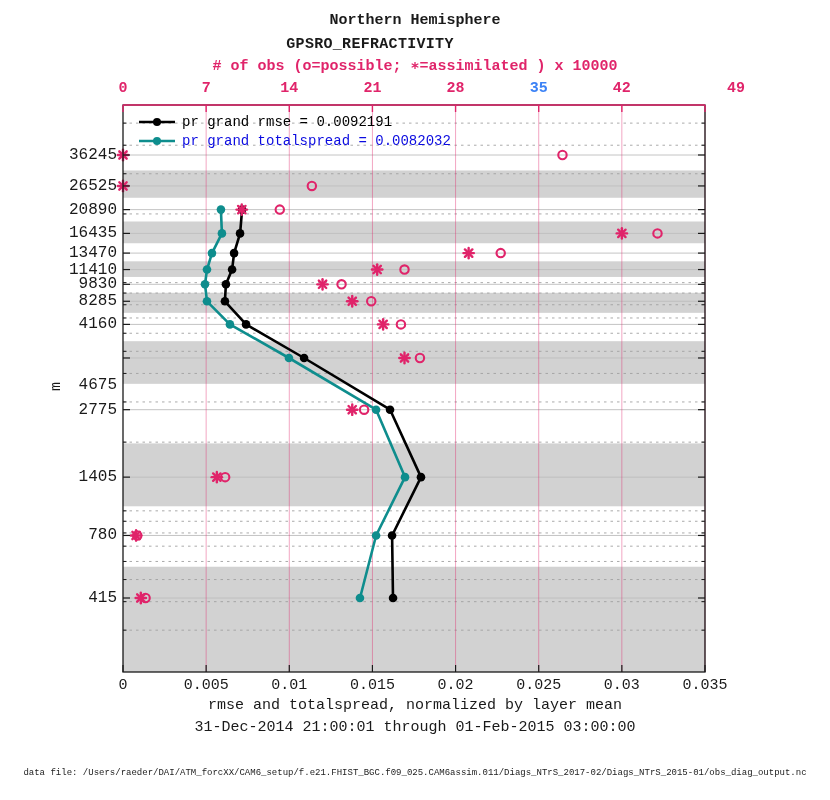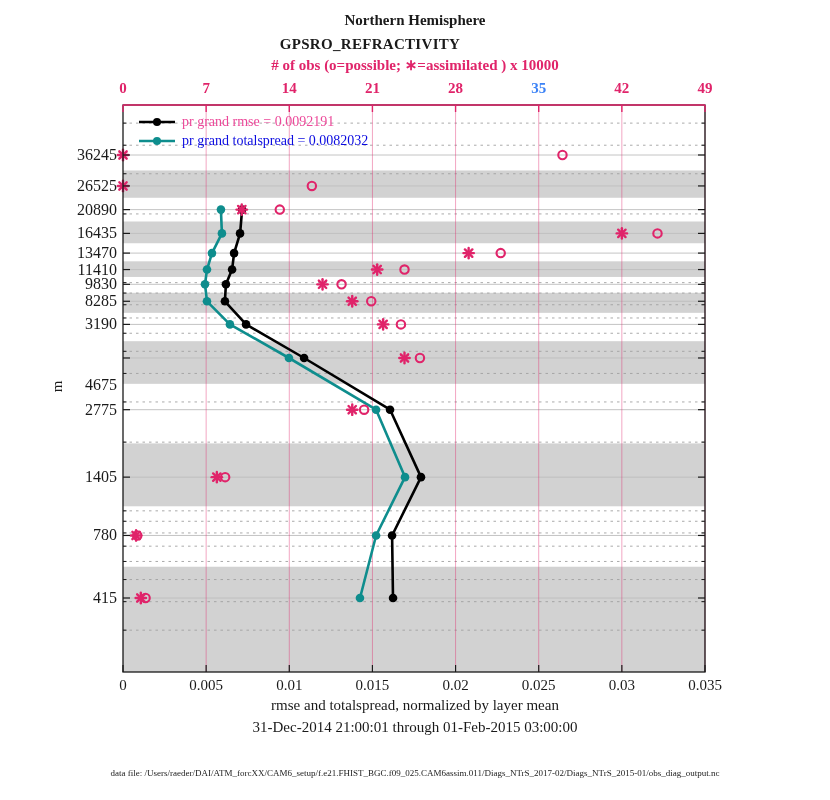--- a/index.html
+++ b/index.html
@@ -1,17 +1,17 @@
 <!DOCTYPE html>
 <html><head>
 <meta charset="utf-8">
 <style>
   html,body{margin:0;padding:0;background:#fff;}
   #fig{position:relative;width:830px;height:800px;background:#fff;
-       font-family:Liberation Serif, serif;color:#1a1a1a;overflow:hidden;}
+       font-family:Liberation Mono, monospace;color:#1a1a1a;overflow:hidden;}
   #plot{position:absolute;left:0;top:0;}
   .t1{position:absolute;left:0;width:830px;top:12px;text-align:center;font-size:15px;font-weight:700;}
   .t2{position:absolute;left:0;width:740px;top:36px;text-align:center;font-size:15px;font-weight:700;letter-spacing:.3px;}
   .toplabel{position:absolute;left:0;width:830px;top:56px;text-align:center;font-size:15px;font-weight:700;}
   .ttick{position:absolute;width:80px;text-align:center;top:80px;font-size:15px;font-weight:700;}
   .xtick{position:absolute;width:84px;text-align:center;top:677px;font-size:15px;}
   .ytick{position:absolute;left:37px;width:80px;text-align:right;font-size:16px;height:16px;line-height:16px;}
   .ylabel{position:absolute;left:52px;top:378px;font-size:15px;transform:rotate(-90deg);transform-origin:center;}
   .xlabel{position:absolute;left:0;width:830px;top:697px;text-align:center;font-size:15px;}
   .xdate{position:absolute;left:0;width:830px;top:719px;text-align:center;font-size:15px;}
@@ -281,52 +281,52 @@
   <div class="toplabel" id="toplabel" style="color: rgb(224, 36, 106);"># of obs (o=possible; ∗=assimilated ) x 10000</div>
 
   <div id="ticklabels">
       <div class="ttick" style="left: 83px; color: rgb(224, 36, 106);">0</div>
       <div class="ttick" style="left: 166.143px; color: rgb(224, 36, 106);">7</div>
       <div class="ttick" style="left: 249.286px; color: rgb(224, 36, 106);">14</div>
       <div class="ttick" style="left: 332.429px; color: rgb(224, 36, 106);">21</div>
       <div class="ttick" style="left: 415.571px; color: rgb(224, 36, 106);">28</div>
       <div class="ttick" style="left: 498.714px; color: #3b82f6;">35</div>
       <div class="ttick" style="left: 581.857px; color: rgb(224, 36, 106);">42</div>
-      <div class="ttick" style="left: 665px; color: rgb(224, 36, 106);">49</div>
+      <div class="ttick" style="left: 665px; color: rgb(224, 36, 106); text-align: right;">49</div>
       <div class="xtick" style="left: 81px;">0</div>
       <div class="xtick" style="left: 164.143px;">0.005</div>
       <div class="xtick" style="left: 247.286px;">0.01</div>
       <div class="xtick" style="left: 330.429px;">0.015</div>
       <div class="xtick" style="left: 413.571px;">0.02</div>
       <div class="xtick" style="left: 496.714px;">0.025</div>
       <div class="xtick" style="left: 579.857px;">0.03</div>
       <div class="xtick" style="left: 663px;">0.035</div>
       <div class="ytick" style="top: 147px;">36245</div>
       <div class="ytick" style="top: 177.944px;">26525</div>
       <div class="ytick" style="top: 201.613px;">20890</div>
       <div class="ytick" style="top: 225.385px;">16435</div>
       <div class="ytick" style="top: 245.103px;">13470</div>
       <div class="ytick" style="top: 261.553px;">11410</div>
       <div class="ytick" style="top: 276.325px;">9830</div>
       <div class="ytick" style="top: 293.272px;">8285</div>
-      <div class="ytick" style="top: 316.41px;">3190</div>
+      <div class="ytick" style="top: 316.41px;">4160</div>
       <div class="ytick" style="top: 349.985px; margin-top: 27px;">4675</div>
       <div class="ytick" style="top: 401.678px;">2775</div>
       <div class="ytick" style="top: 469.134px;">1405</div>
       <div class="ytick" style="top: 527.46px;">780</div>
       <div class="ytick" style="top: 590px;">415</div>
     </div>
 
   <div class="legend">
     <div class="lg-row">
       <svg class="lg-swatch" width="38" height="12">
         <line x1="1" y1="6" x2="37" y2="6" stroke-width="2.6" stroke="#000000"></line>
         <circle cx="19" cy="6" r="4" fill="#000000"></circle>
       </svg>
-      <span style="color: #ec4899;">pr grand rmse = 0.0092191</span>
+      <span style="color: #000000;">pr grand rmse = 0.0092191</span>
     </div>
     <div class="lg-row">
       <svg class="lg-swatch" width="38" height="12">
         <line x1="1" y1="6" x2="37" y2="6" stroke-width="2.6" stroke="#0e8d8d"></line>
         <circle cx="19" cy="6" r="4" fill="#0e8d8d"></circle>
       </svg>
       <span style="color: rgb(11, 11, 224);">pr grand totalspread = 0.0082032</span>
     </div>
   </div>
 

